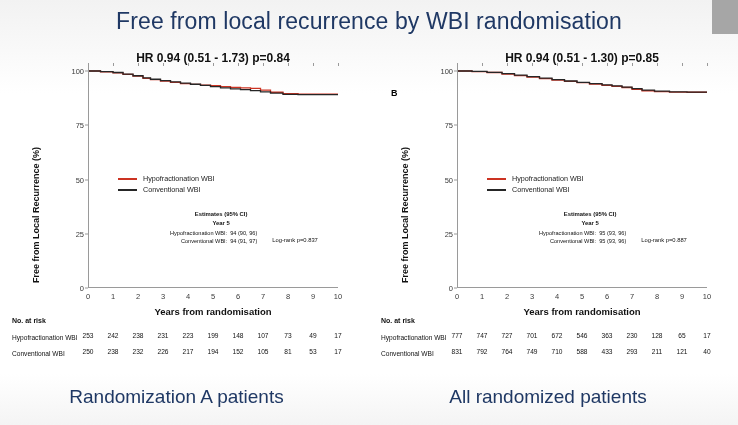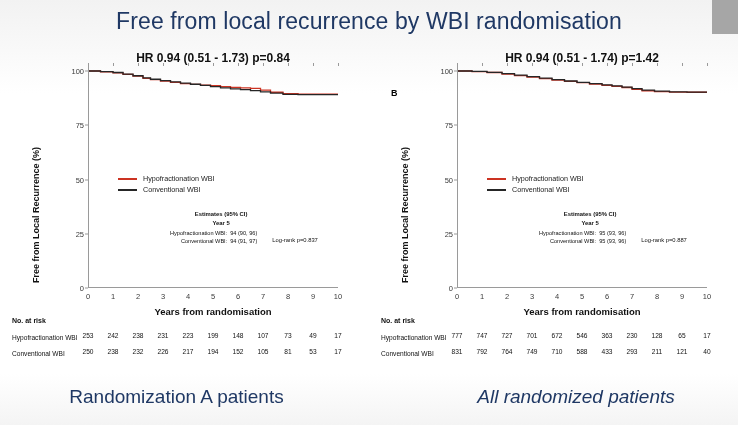--- a/index.html
+++ b/index.html
@@ -156,21 +156,21 @@
   .caption {
     position: absolute;
     top: 386px;
     width: 369px;
     text-align: center;
     font-size: 19px;
     color: #1f3864;
     white-space: nowrap;
   }
   #caption-a { left: -8px; }
-  #caption-b { left: 416px; width: 320px; font-style: italic; }
+  #caption-b { left: 388px; width: 320px; }
   svg { display: block; }
 </style>
 </head>
 <body>
 
 <div id="slide">
 
   <div id="title">Free from local recurrence by WBI randomisation</div>
   <div id="corner-box"></div>
 
@@ -284,21 +284,21 @@
             <span class="risk-num" style="left: 202px;">81</span>
             <span class="risk-num" style="left: 227px;">53</span>
             <span class="risk-num" style="left: 252px;">17</span>
           </span>
       </div>
     </div>
   </div>
 
   <div class="panel" id="panel-b">
     <div class="panel-letter">B</div>
-    <div class="hr-text">HR 0.94 (0.51 - 1.74) p=1.42</div>
+    <div class="hr-text">HR 0.94 (0.51 - 1.30) p=0.85</div>
 
     <div class="ylabel">Free from Local Recurrence (%)</div>
 
     <div class="chart">
       <div class="plot" id="plot-b">
         <div class="axis-y"></div>
         <div class="axis-x"></div>
         <svg id="curves-b" width="250" height="225">
             <path d="M0,8 L15,8 L15,8.65100000000001 L30,8.65100000000001 L30,9.519000000000005 L45,9.519000000000005 L45,11.038000000000011 L57.49999999999999,11.038000000000011 L57.49999999999999,12.556999999999988 L69.99999999999999,12.556999999999988 L69.99999999999999,14.075999999999993 L82.49999999999999,14.075999999999993 L82.49999999999999,15.594999999999999 L95,15.594999999999999 L95,17.114000000000004 L107.5,17.114000000000004 L107.5,18.415999999999997 L120,18.415999999999997 L120,19.718000000000018 L132.5,19.718000000000018 L132.5,21.02000000000001 L145,21.02000000000001 L145,22.322000000000003 L155,22.322000000000003 L155,23.406999999999982 L164.99999999999997,23.406999999999982 L164.99999999999997,24.49199999999999 L175,24.49199999999999 L175,26.22800000000001 L185,26.22800000000001 L185,27.746999999999986 L197.5,27.746999999999986 L197.5,28.61499999999998 L212.5,28.61499999999998 L212.5,29.049000000000007 L229.99999999999997,29.049000000000007 L229.99999999999997,29.26599999999999 L250,29.26599999999999 L250,29.26599999999999" fill="none" stroke="#cc3322" stroke-width="1.3"></path>
             <path d="M0,8 L15,8 L15,8.433999999999997 L30,8.433999999999997 L30,9.301999999999964 L45,9.301999999999964 L45,10.604000000000013 L57.49999999999999,10.604000000000013 L57.49999999999999,12.12299999999999 L69.99999999999999,12.12299999999999 L69.99999999999999,13.641999999999967 L82.49999999999999,13.641999999999967 L82.49999999999999,15.160999999999973 L95,15.160999999999973 L95,16.680000000000007 L107.5,16.680000000000007 L107.5,17.98199999999997 L120,17.98199999999997 L120,19.28400000000002 L132.5,19.28400000000002 L132.5,20.585999999999984 L145,20.585999999999984 L145,21.888000000000005 L155,21.888000000000005 L155,22.973000000000013 L164.99999999999997,22.973000000000013 L164.99999999999997,24.05800000000002 L175,24.05800000000002 L175,25.576999999999998 L185,25.576999999999998 L185,27.096000000000004 L197.5,27.096000000000004 L197.5,28.180999999999983 L212.5,28.180999999999983 L212.5,28.831999999999994 L229.99999999999997,28.831999999999994 L229.99999999999997,29.049000000000007 L250,29.049000000000007 L250,29.049000000000007" fill="none" stroke="#262626" stroke-width="1.3"></path>

